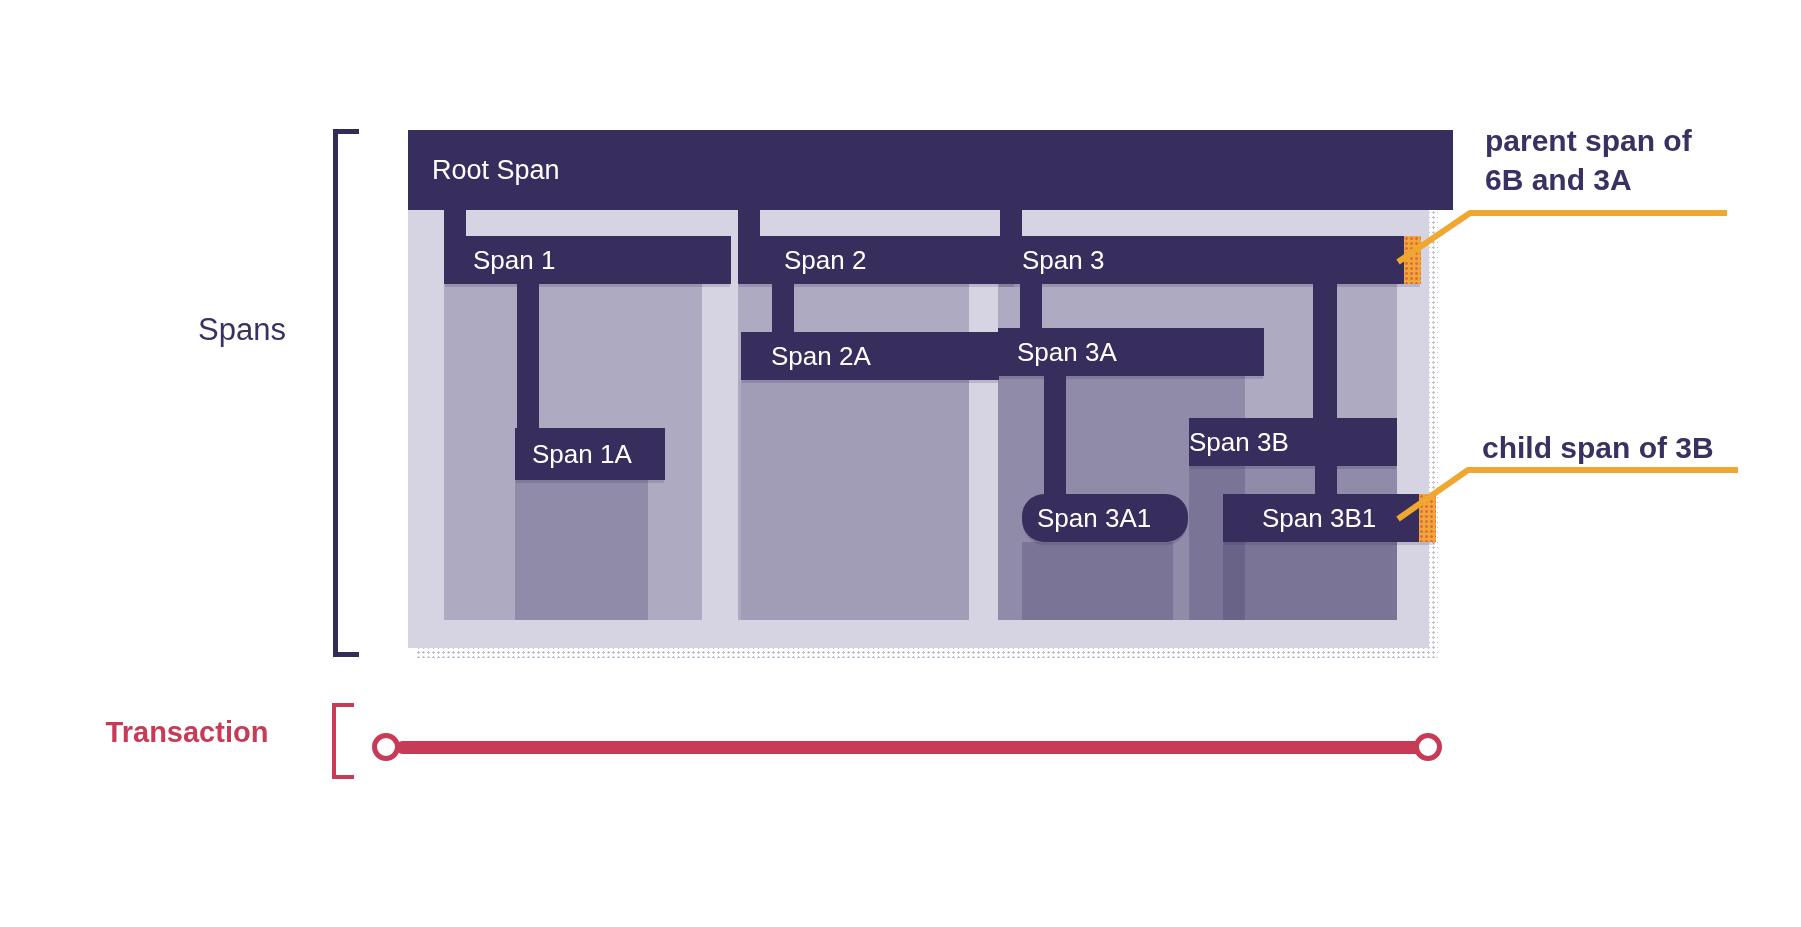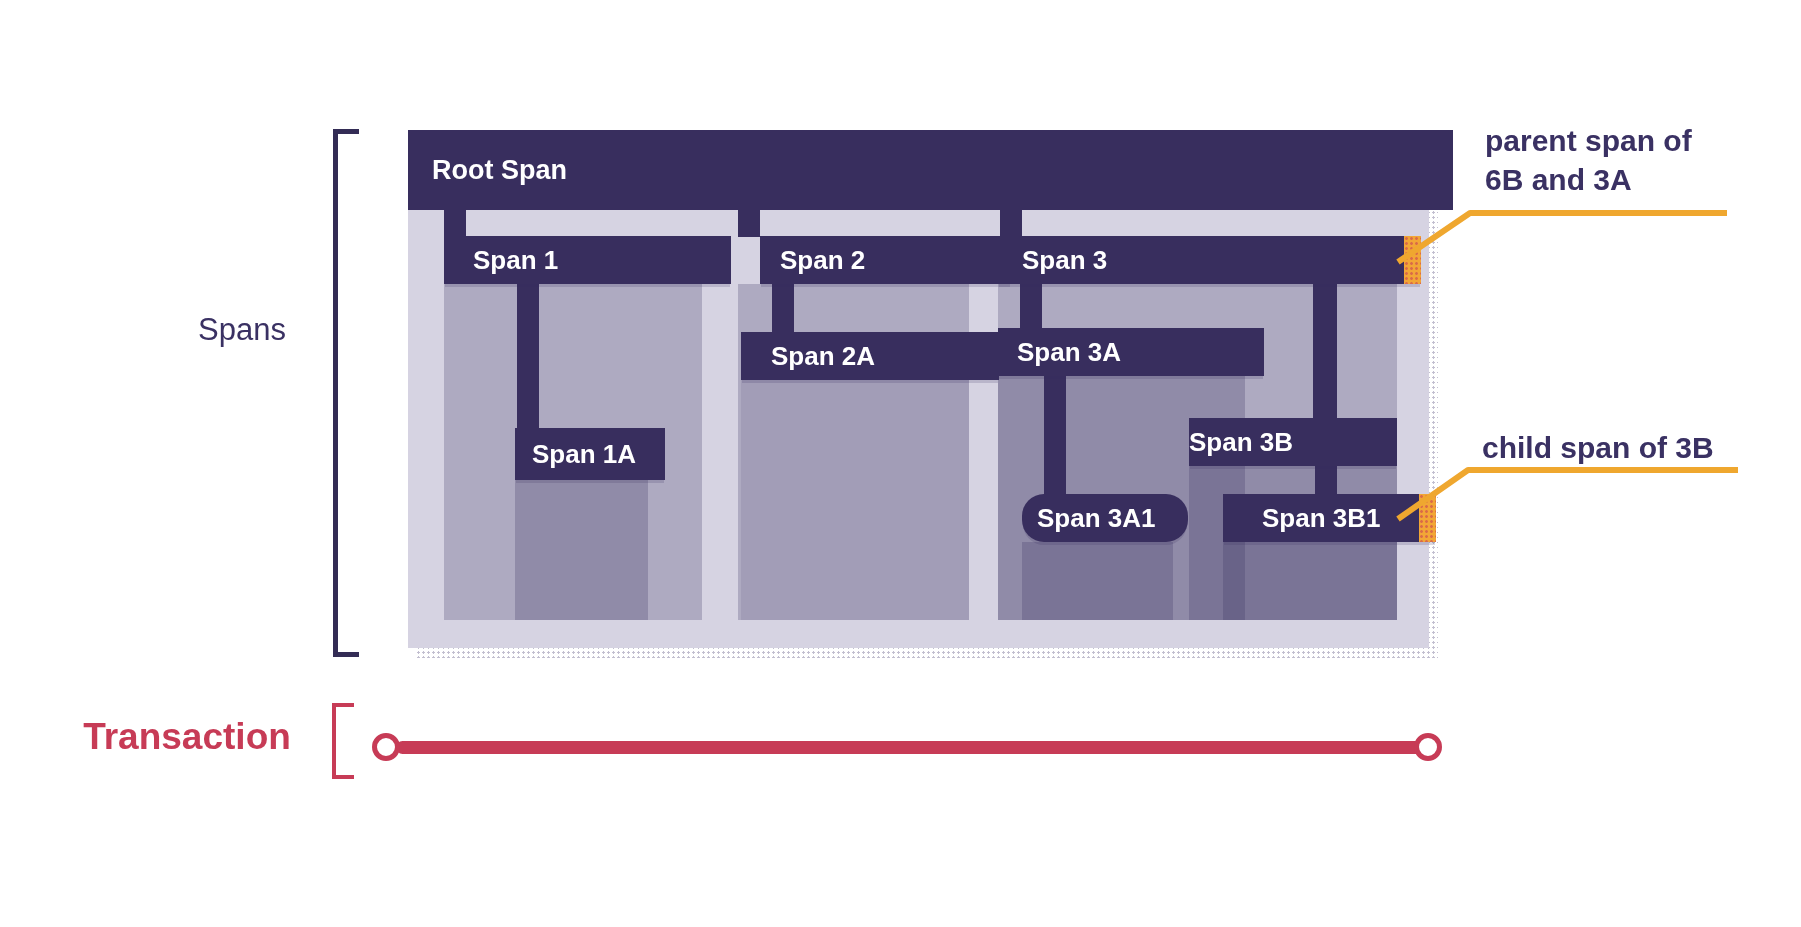--- a/index.html
+++ b/index.html
@@ -36,27 +36,27 @@
   .st-3  {left:1000px;top:210px;height:27px;}
   .st-1A {left:517px;top:284px;height:145px;}
   .st-2A {left:772px;top:284px;height:49px;}
   .st-3A {left:1020px;top:284px;height:45px;}
   .st-3A1{left:1044px;top:376px;height:119px;}
   .st-3B {left:1313px;top:284px;height:135px;width:24px;}
   .st-3B1{left:1315px;top:466px;height:29px;}
   
   .bar{
     position:absolute;height:48px;background:#382E5E;color:#ffffff;
-    font-weight:bold;font-size:26px;display:flex;align-items:center;
+    font-weight:normal;font-size:26px;display:flex;align-items:center;
     box-shadow:0 4px 0 -1px rgba(56,46,95,0.18);
     white-space:nowrap;overflow:hidden;
   }
   .bar-root{left:408px;top:130px;width:1021px;height:80px;font-size:27px;padding-left:24px;box-shadow:none;}
   .b-1  {left:444px;top:236px;width:258px;padding-left:29px;}
-  .b-2  {left:738px;top:236px;width:231px;padding-left:20px;margin-left:22px;}
+  .b-2  {left:738px;top:236px;width:231px;padding-left:46px;}
   .b-3  {left:998px;top:236px;width:399px;padding-left:24px;}
   .b-2A {left:741px;top:332px;width:228px;padding-left:30px;align-items:center;}
   .b-3A {left:998px;top:328px;width:247px;padding-left:19px;}
   .b-1A {left:515px;top:428px;width:133px;height:52px;padding-left:17px;}
   .b-3B {left:1189px;top:418px;width:208px;}
   .b-3A1{left:1022px;top:494px;width:151px;padding-left:15px;border-radius:22px;}
   .b-3B1{left:1223px;top:494px;width:174px;padding-left:39px;}
   .cap{
     position:absolute;right:0;top:0;bottom:0;width:17px;
     background-color:#F2A636;
@@ -68,21 +68,21 @@
     position:absolute;left:142px;top:312px;width:200px;text-align:center;
     font-size:31px;font-weight:normal;color:#3A3163;
   }
   .spans-bracket{
     position:absolute;left:333px;top:129px;width:26px;height:528px;
     border-left:5px solid #332C55;border-top:5px solid #332C55;border-bottom:5px solid #332C55;
     box-sizing:border-box;
   }
   .transaction-label{
     position:absolute;left:57px;top:716px;width:260px;text-align:center;
-    font-size:37px;font-weight:bold;color:#C73B56;
+    font-size:29px;font-weight:bold;color:#C73B56;
   }
   .transaction-bracket{
     position:absolute;left:332px;top:703px;width:22px;height:76px;
     border-left:4px solid #C73B56;border-top:4px solid #C73B56;border-bottom:4px solid #C73B56;
     box-sizing:border-box;
   }
   .transaction-line{
     position:absolute;left:396px;top:741px;width:1026px;height:13px;
     background:#C73B56;border-radius:7px;
   }

